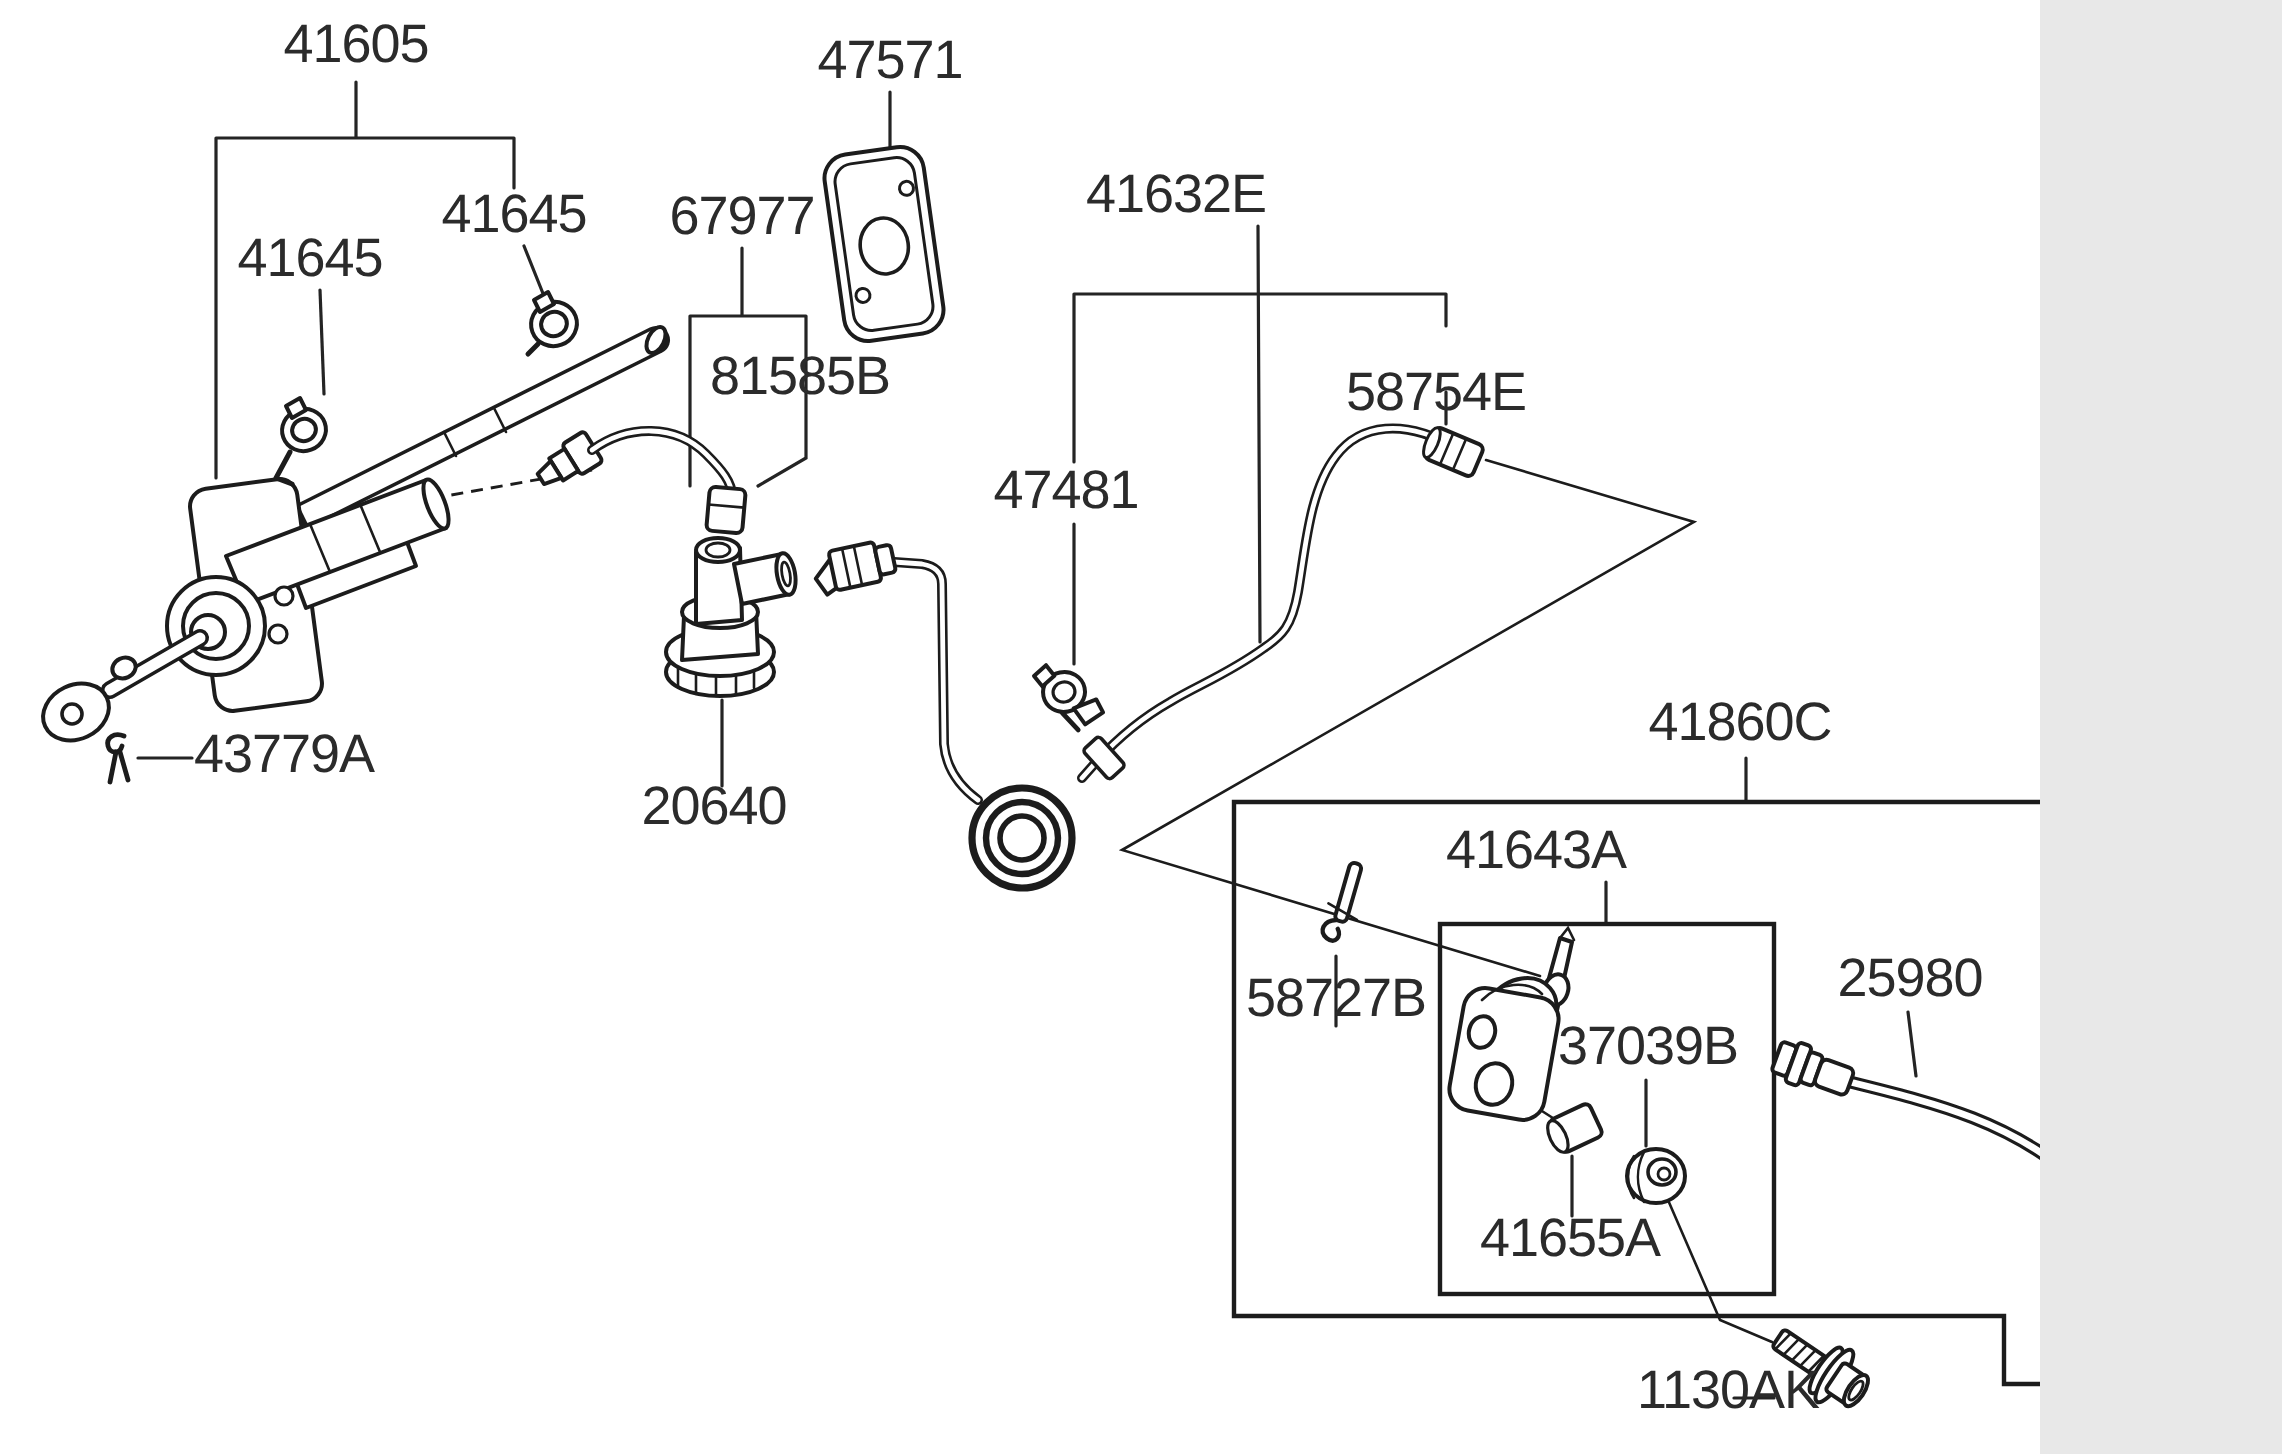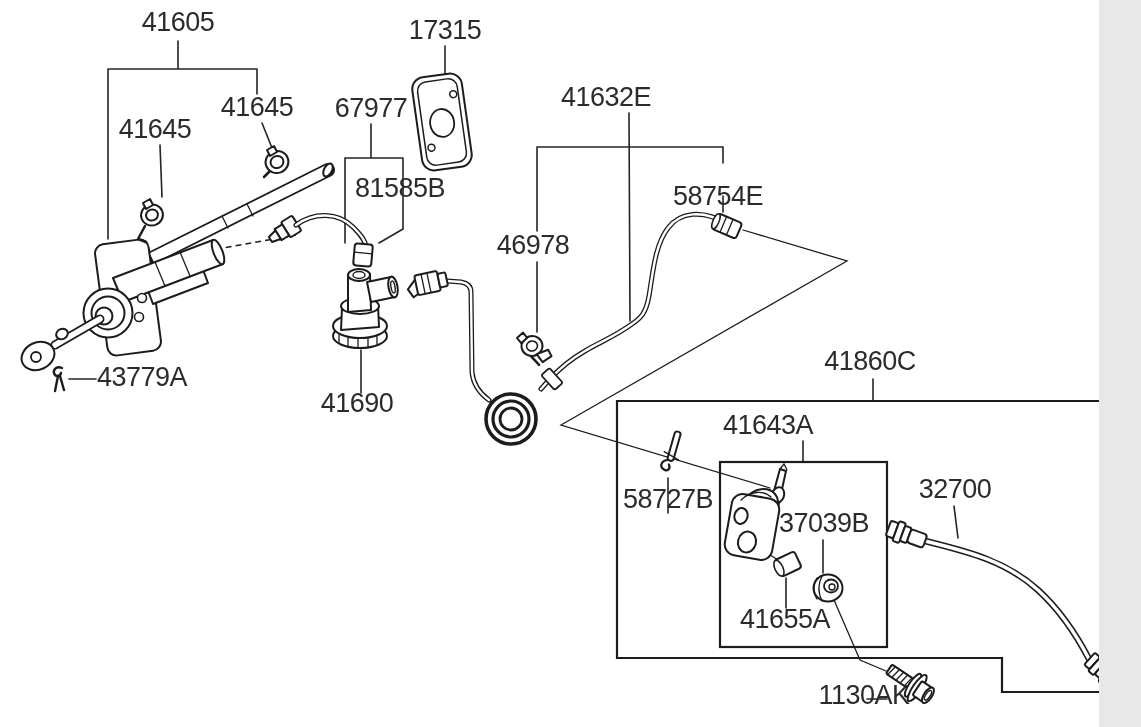--- a/index.html
+++ b/index.html
@@ -1,17 +1,17 @@
 <!DOCTYPE html>
 <html><head>
 <meta charset="utf-8">
 <style>
   html,body{margin:0;padding:0;background:#e8e8e8;}
   .stage{
-    position:relative;width:1099px;height:727px;background:#ffffff;
+    position:relative;width:1020px;height:727px;background:#ffffff;
     font-family:"Liberation Sans", sans-serif;overflow:hidden;
   }
   .stage svg{position:absolute;left:0;top:0;}
   .part-label{
     position:absolute;transform:translateX(-50%);
     font-size:27px;line-height:27px;letter-spacing:-0.5px;
     color:#2b2b2b;white-space:nowrap;user-select:none;
   }
   
   .ln{fill:none;stroke:#1c1c1c;stroke-width:2;stroke-linecap:round;stroke-linejoin:round;}
@@ -255,29 +255,29 @@
       <ellipse class="wh" cx="34" cy="0" rx="4.5" ry="15.5"></ellipse>
       <rect class="wh" x="34" y="-8.5" width="13" height="17" rx="2"></rect>
       <ellipse class="wh" cx="47" cy="0" rx="4" ry="9"></ellipse>
       <ellipse class="wh" cx="47" cy="0" rx="2.2" ry="5.5" style="stroke-width:1.4"></ellipse>
     </g>
   </svg>
 
   <div class="part-label" style="left:178px;top:9px">41605</div>
   <div class="part-label" style="left:155px;top:116px">41645</div>
   <div class="part-label" style="left:257px;top:94px">41645</div>
-  <div class="part-label" style="left:445px;top:17px">17315</div>
+  <div class="part-label" style="left:445px;top:17px">47571</div>
   <div class="part-label" style="left:371px;top:95px">67977</div>
   <div class="part-label" style="left:400px;top:175px">81585B</div>
-  <div class="part-label" style="left:606px;top:84px">41632E</div>
-  <div class="part-label" style="left:533px;top:232px">46978</div>
+  <div class="part-label" style="left:588px;top:84px">41632E</div>
+  <div class="part-label" style="left:533px;top:232px">47481</div>
   <div class="part-label" style="left:718px;top:183px">58754E</div>
   <div class="part-label" style="left:142px;top:364px">43779A</div>
-  <div class="part-label" style="left:357px;top:390px">41690</div>
+  <div class="part-label" style="left:357px;top:390px">20640</div>
   <div class="part-label" style="left:870px;top:348px">41860C</div>
   <div class="part-label" style="left:768px;top:412px">41643A</div>
   <div class="part-label" style="left:668px;top:486px">58727B</div>
   <div class="part-label" style="left:824px;top:510px">37039B</div>
   <div class="part-label" style="left:785px;top:606px">41655A</div>
-  <div class="part-label" style="left:955px;top:476px">32700</div>
+  <div class="part-label" style="left:955px;top:476px">25980</div>
   <div class="part-label" style="left:864px;top:682px">1130AK</div>
 
 </div>
 
 </body></html>

